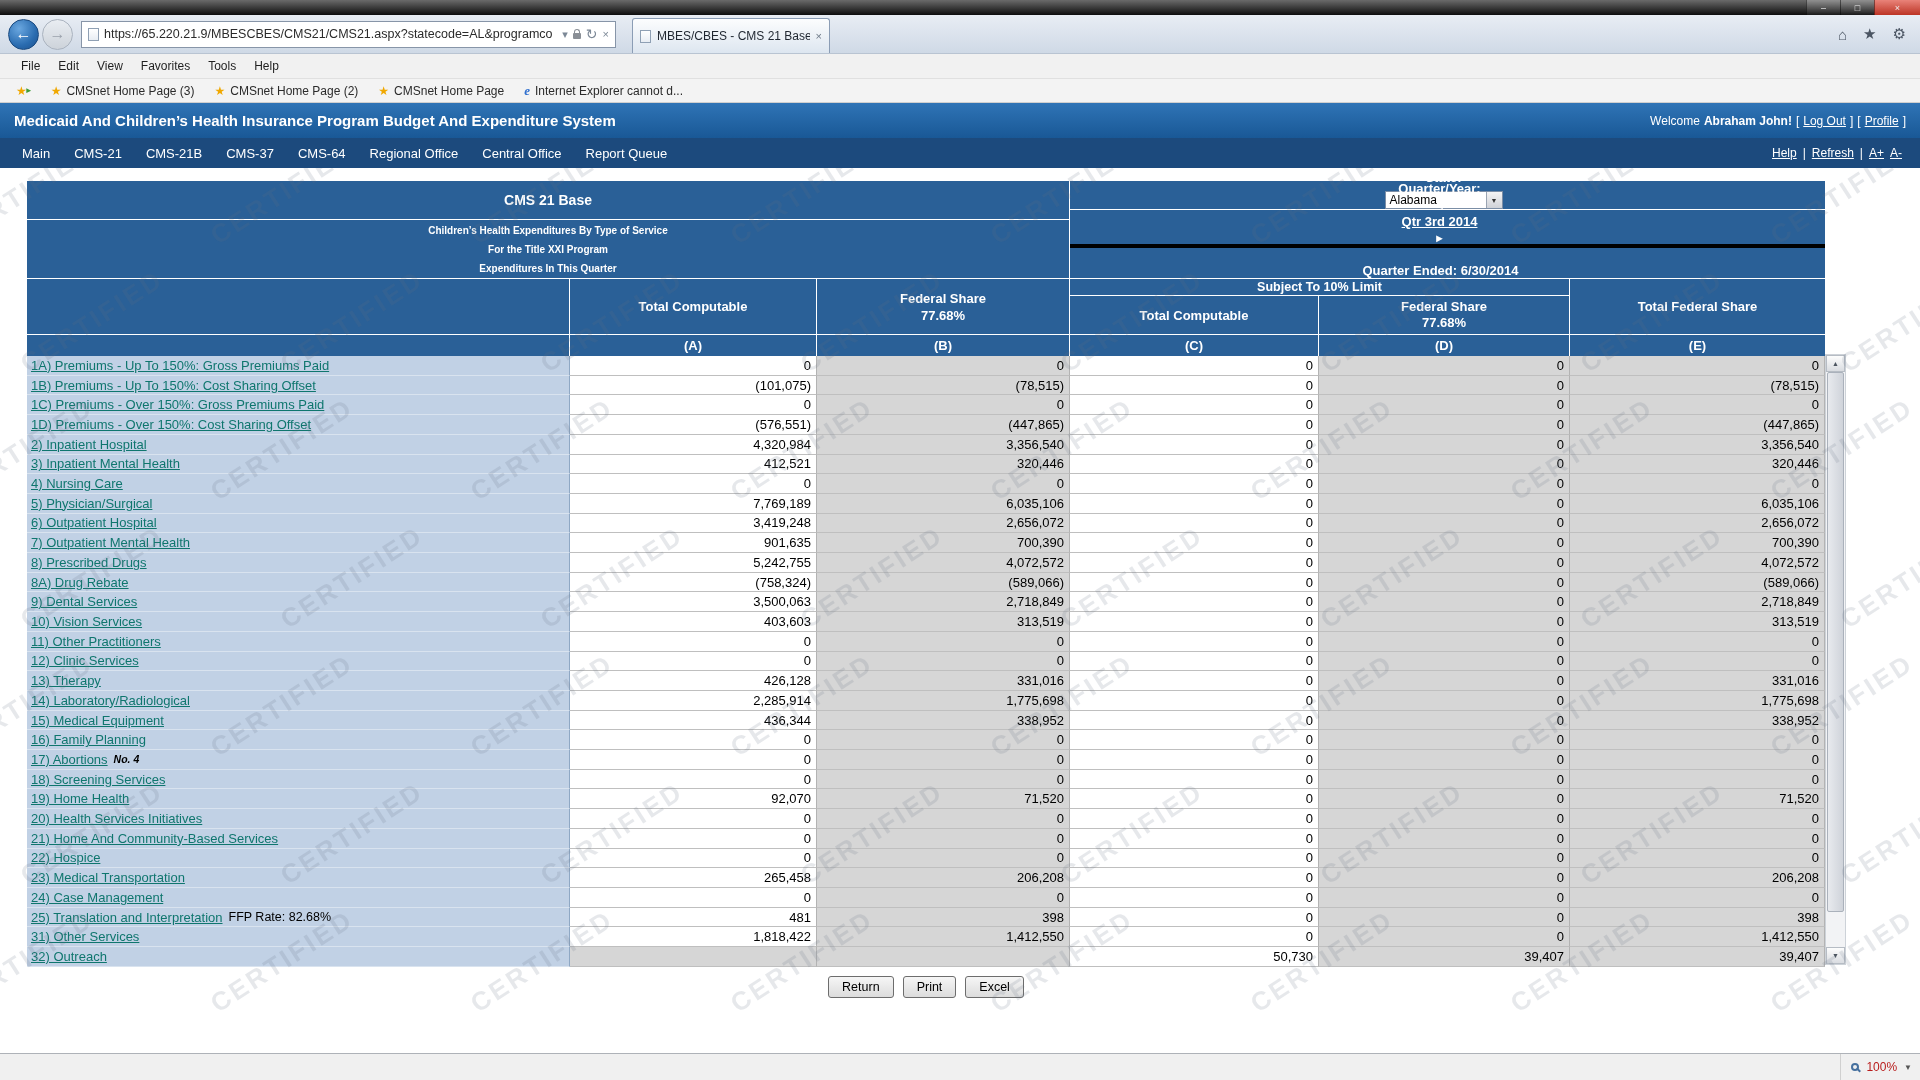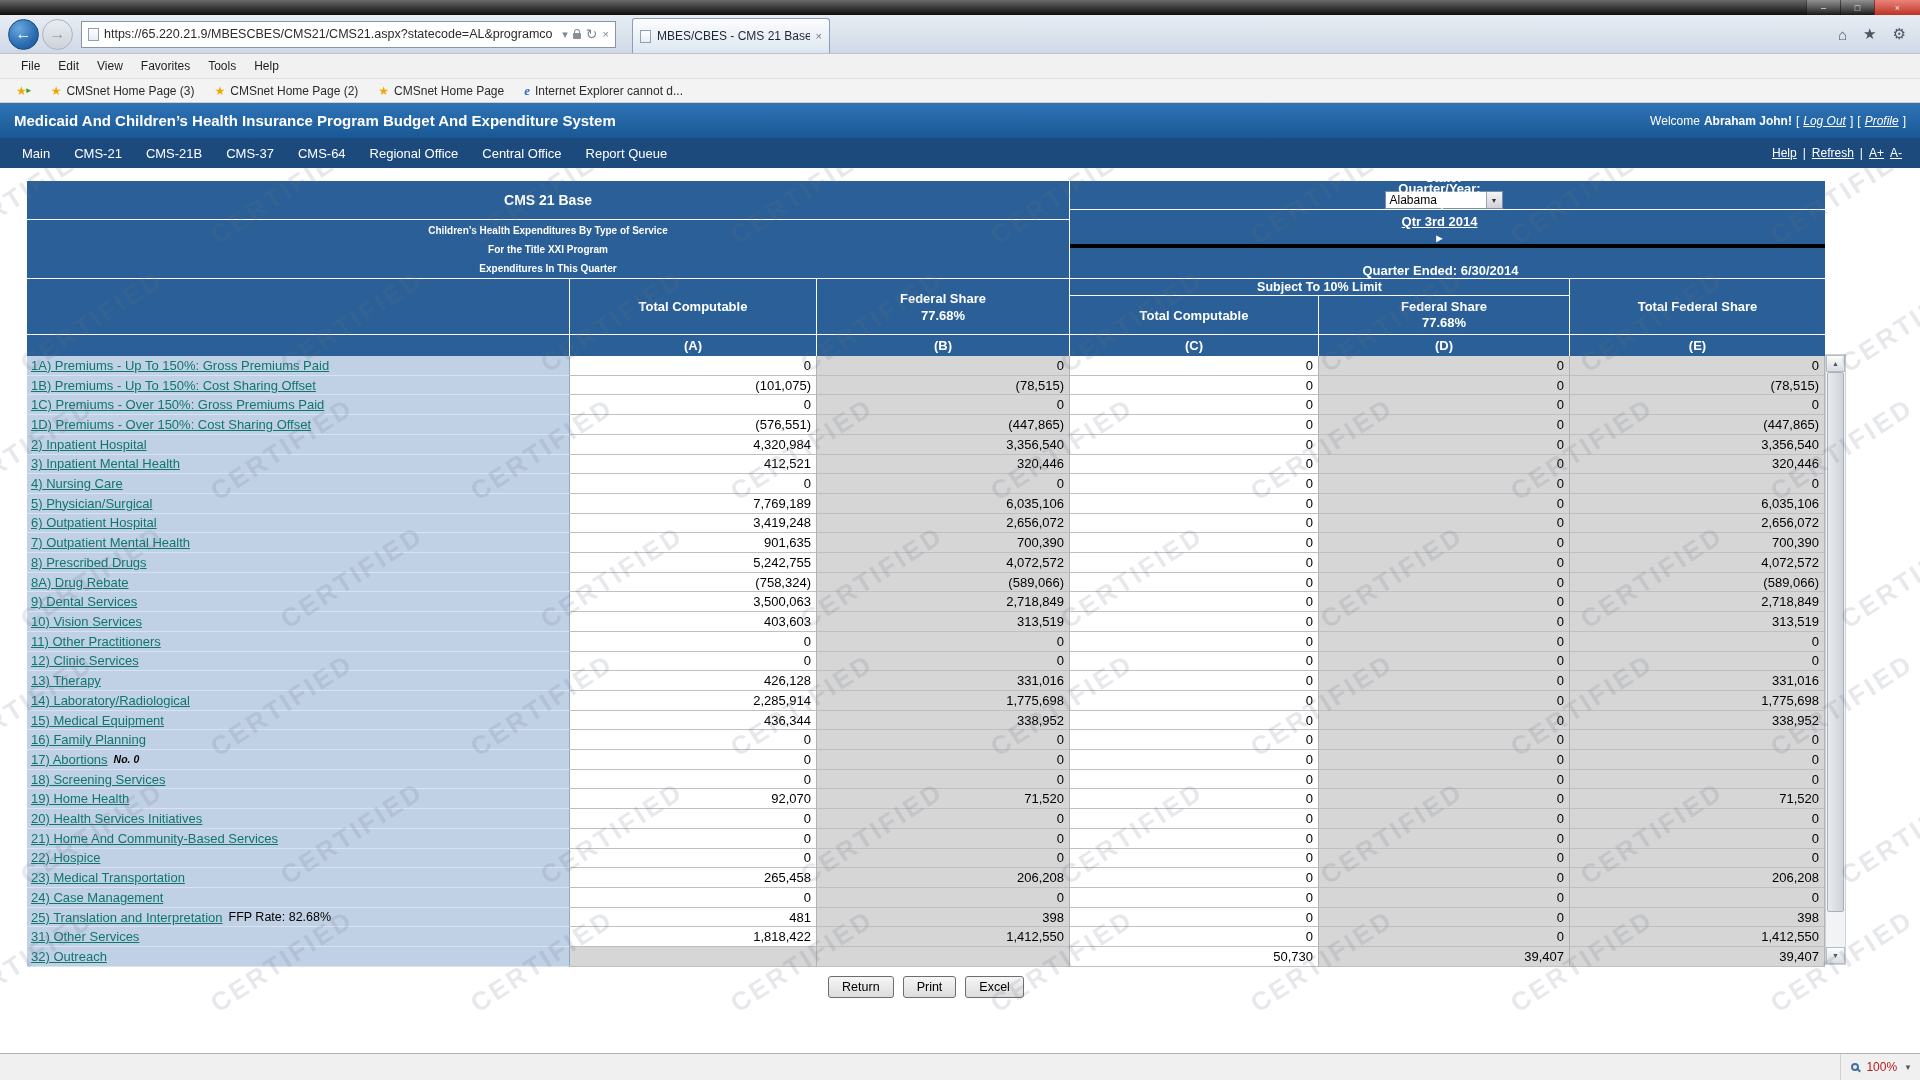--- a/index.html
+++ b/index.html
@@ -57,21 +57,21 @@
   .greenarrow{color:#3f9c35;font-size:8px;margin-left:-2px;}
   .eicon{color:#2f6fce;font-weight:bold;font-style:italic;font-size:13px;
     font-family:"Liberation Serif",serif;}
 
   
   .appheader{height:35px;background:linear-gradient(#2f74b6,#195896);display:flex;
     align-items:center;justify-content:space-between;padding:0 14px;}
   .apptitle{color:#fff;font-size:15px;font-weight:bold;}
   .welcome{color:#fff;font-size:12px;display:flex;gap:4px;align-items:center;}
   .welcome .uname{font-weight:bold;}
-  .wlink{text-decoration:underline;cursor:pointer;font-style:italic;}
+  .wlink{text-decoration:underline;cursor:pointer;}
   .mainnav{height:30px;background:#1c4a7d;display:flex;align-items:center;padding:0 10px;}
   .navitem{color:#fff;font-size:13px;padding:0 12px;cursor:pointer;}
   .nav-right{margin-left:auto;color:#fff;font-size:12px;display:flex;gap:6px;
     align-items:center;padding-right:8px;}
   .nlink{text-decoration:underline;cursor:pointer;}
 
   
   .content{position:relative;height:885px;background:#fff;overflow:hidden;}
 
   .cms-table{position:absolute;left:27px;top:13px;width:1819px;z-index:1;}
@@ -549,21 +549,21 @@
     </div>
     <div class="cell white">0</div>
     <div class="cell gray">0</div>
     <div class="cell white">0</div>
     <div class="cell gray">0</div>
     <div class="cell gray">0</div>
   </div>
         <div class="trow">
     <div class="label-cell">
       <span class="rlink">17) Abortions</span>
-      <span class="row-extra note">No. 0</span>
+      <span class="row-extra note">No. 4</span>
     </div>
     <div class="cell white">0</div>
     <div class="cell gray">0</div>
     <div class="cell white">0</div>
     <div class="cell gray">0</div>
     <div class="cell gray">0</div>
   </div>
         <div class="trow">
     <div class="label-cell">
       <span class="rlink">18) Screening Services</span>

